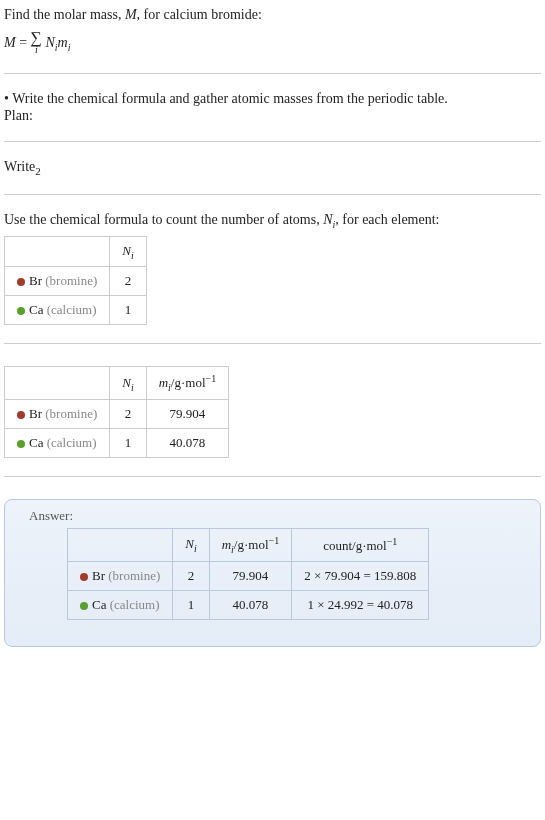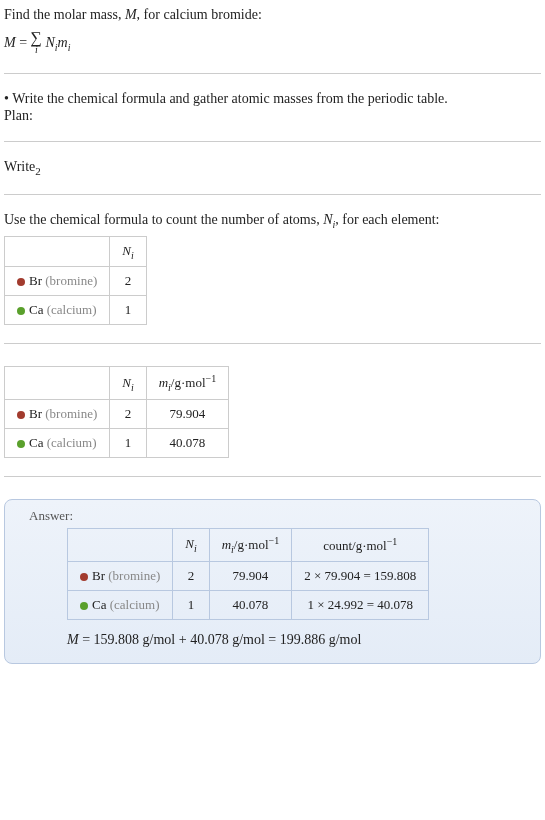--- a/index.html
+++ b/index.html
@@ -170,18 +170,15 @@
           <td>2 × 79.904 = 159.808</td>
         </tr>
         <tr>
           <td class="elem"><span class="swatch" style="background:#5aa02c"></span><span>Ca</span> <span class="gray">(calcium)</span></td>
           <td>1</td>
           <td>40.078</td>
           <td>1 × 24.992 = 40.078</td>
         </tr>
       </tbody>
         </table>
-      <div class="line">
-        <span class="sub">M</span><span> = 159.808 g/mol + 40.078 g/mol = 199.886 g/mol</span>
-      </div>
     </div>
   </div>
 </div>
 
 </body></html>

